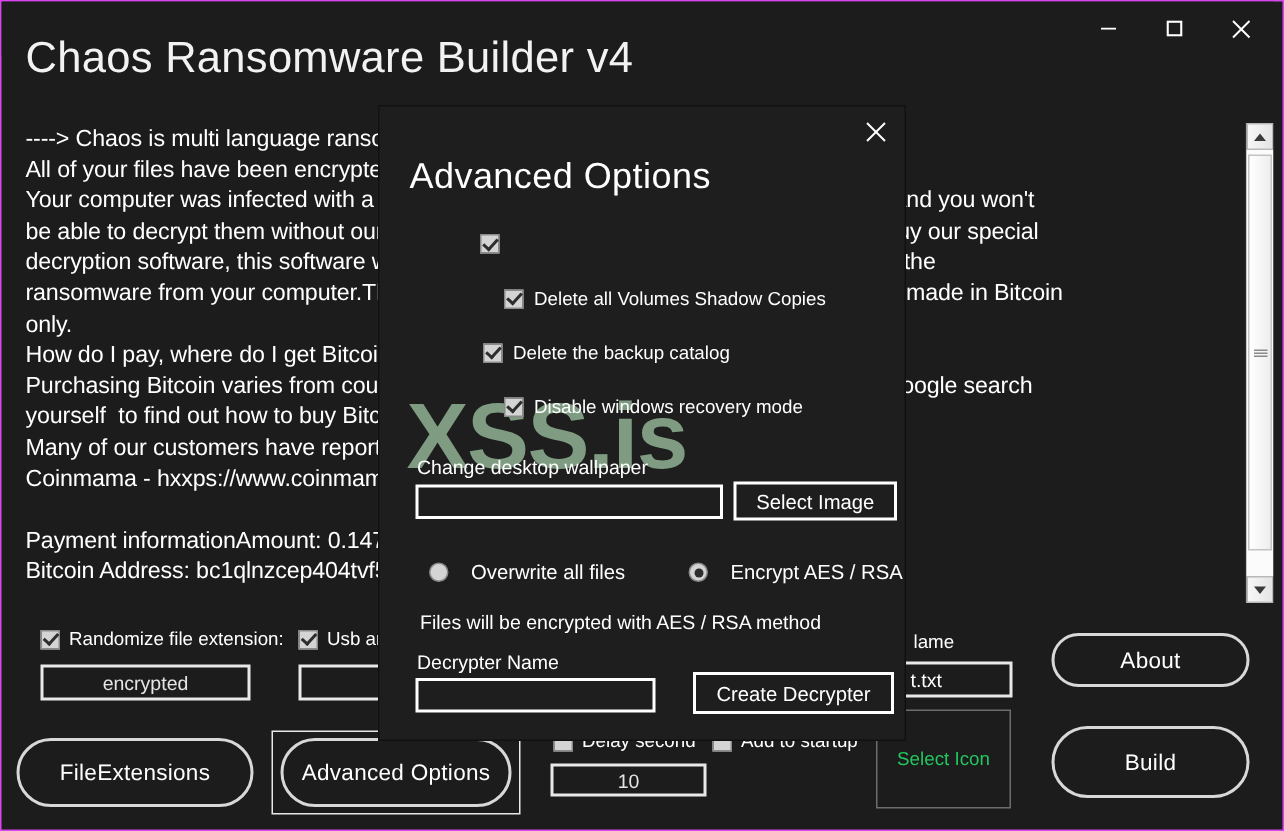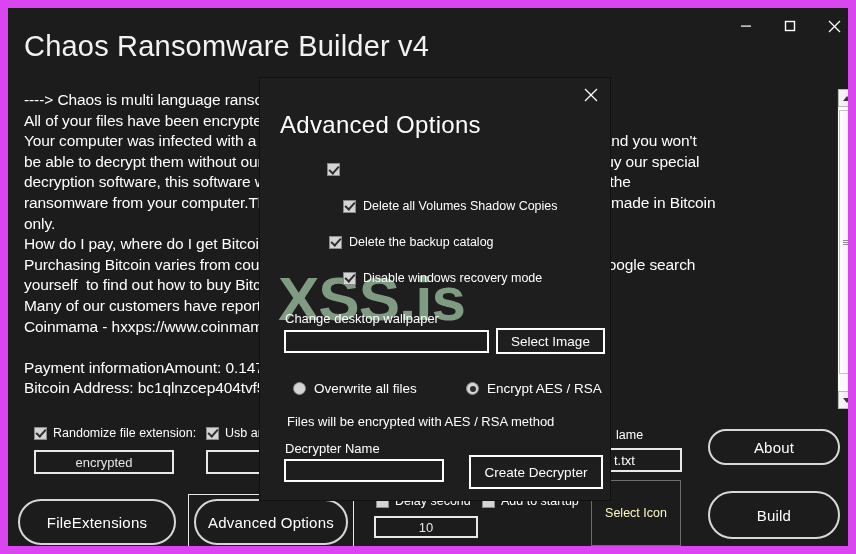--- a/index.html
+++ b/index.html
@@ -14,21 +14,21 @@
     font-family: "Liberation Sans", sans-serif;
   }
 
   .app-window {
     position: absolute;
     left: 0; top: 0;
     width: 856px;
     height: 554px;
     background: #1c1c1c;
     box-sizing: border-box;
-    border: 8px solid #d946ef;
+    border: 1px solid #d946ef;
     overflow: hidden;
   }
 
   
   .titlebar {
     position: absolute;
     left: 0; top: 0;
     width: 848px;
     height: 36px;
     background: #1c1c1c;
@@ -202,21 +202,21 @@
   }
   .focus-frame {
     position: absolute;
     border: 1px solid #e8e8e8;
     box-sizing: border-box;
   }
   .icon-box {
     position: absolute;
     border: 1px solid #6d6d6d;
     box-sizing: border-box;
-    color: #fef9c3;
+    color: #22c55e;
     font-size: 12.5px;
     display: flex;
     align-items: center;
     justify-content: center;
     background: #1c1c1c;
   }
   .static-label {
     position: absolute;
     color: #ffffff;
     font-size: 12.5px;
@@ -295,21 +295,21 @@
     font-size: 13.5px;
     display: flex;
     align-items: center;
     justify-content: center;
     z-index: 3;
   }
   .radio-row {
     position: absolute;
     display: flex;
     align-items: center;
-    gap: 8px;
+    gap: 15px;
     z-index: 3;
     white-space: nowrap;
   }
   .radio {
     width: 13px; height: 13px;
     border-radius: 50%;
     background: #d4d4d4;
     border: 1px solid #8a8a8a;
     box-sizing: border-box;
     display: flex; align-items:center; justify-content:center;
@@ -487,19 +487,19 @@
     </div>
     <div class="radio-row" style="left:206px; top:303px;">
       <span class="radio on"></span>
       <span class="radio-label">Encrypt  AES / RSA</span>
     </div>
 
     <div class="dlg-label" style="left:27px; top:336px;">Files will be encrypted with AES / RSA method</div>
 
     <div class="dlg-label" style="left:25px; top:363px;">Decrypter Name</div>
     <div class="dlg-input" style="left:24px; top:381px; width:160px; height:23px;"></div>
-    <div class="dlg-btn" style="left:209px; top:377px; width:134px; height:34px;">
+    <div class="dlg-btn" style="left:209px; top:377px; width:134px; height:28px;">
       <span>Create Decrypter</span>
     </div>
 
   </div>
 
 </div>
 
 </body></html>

